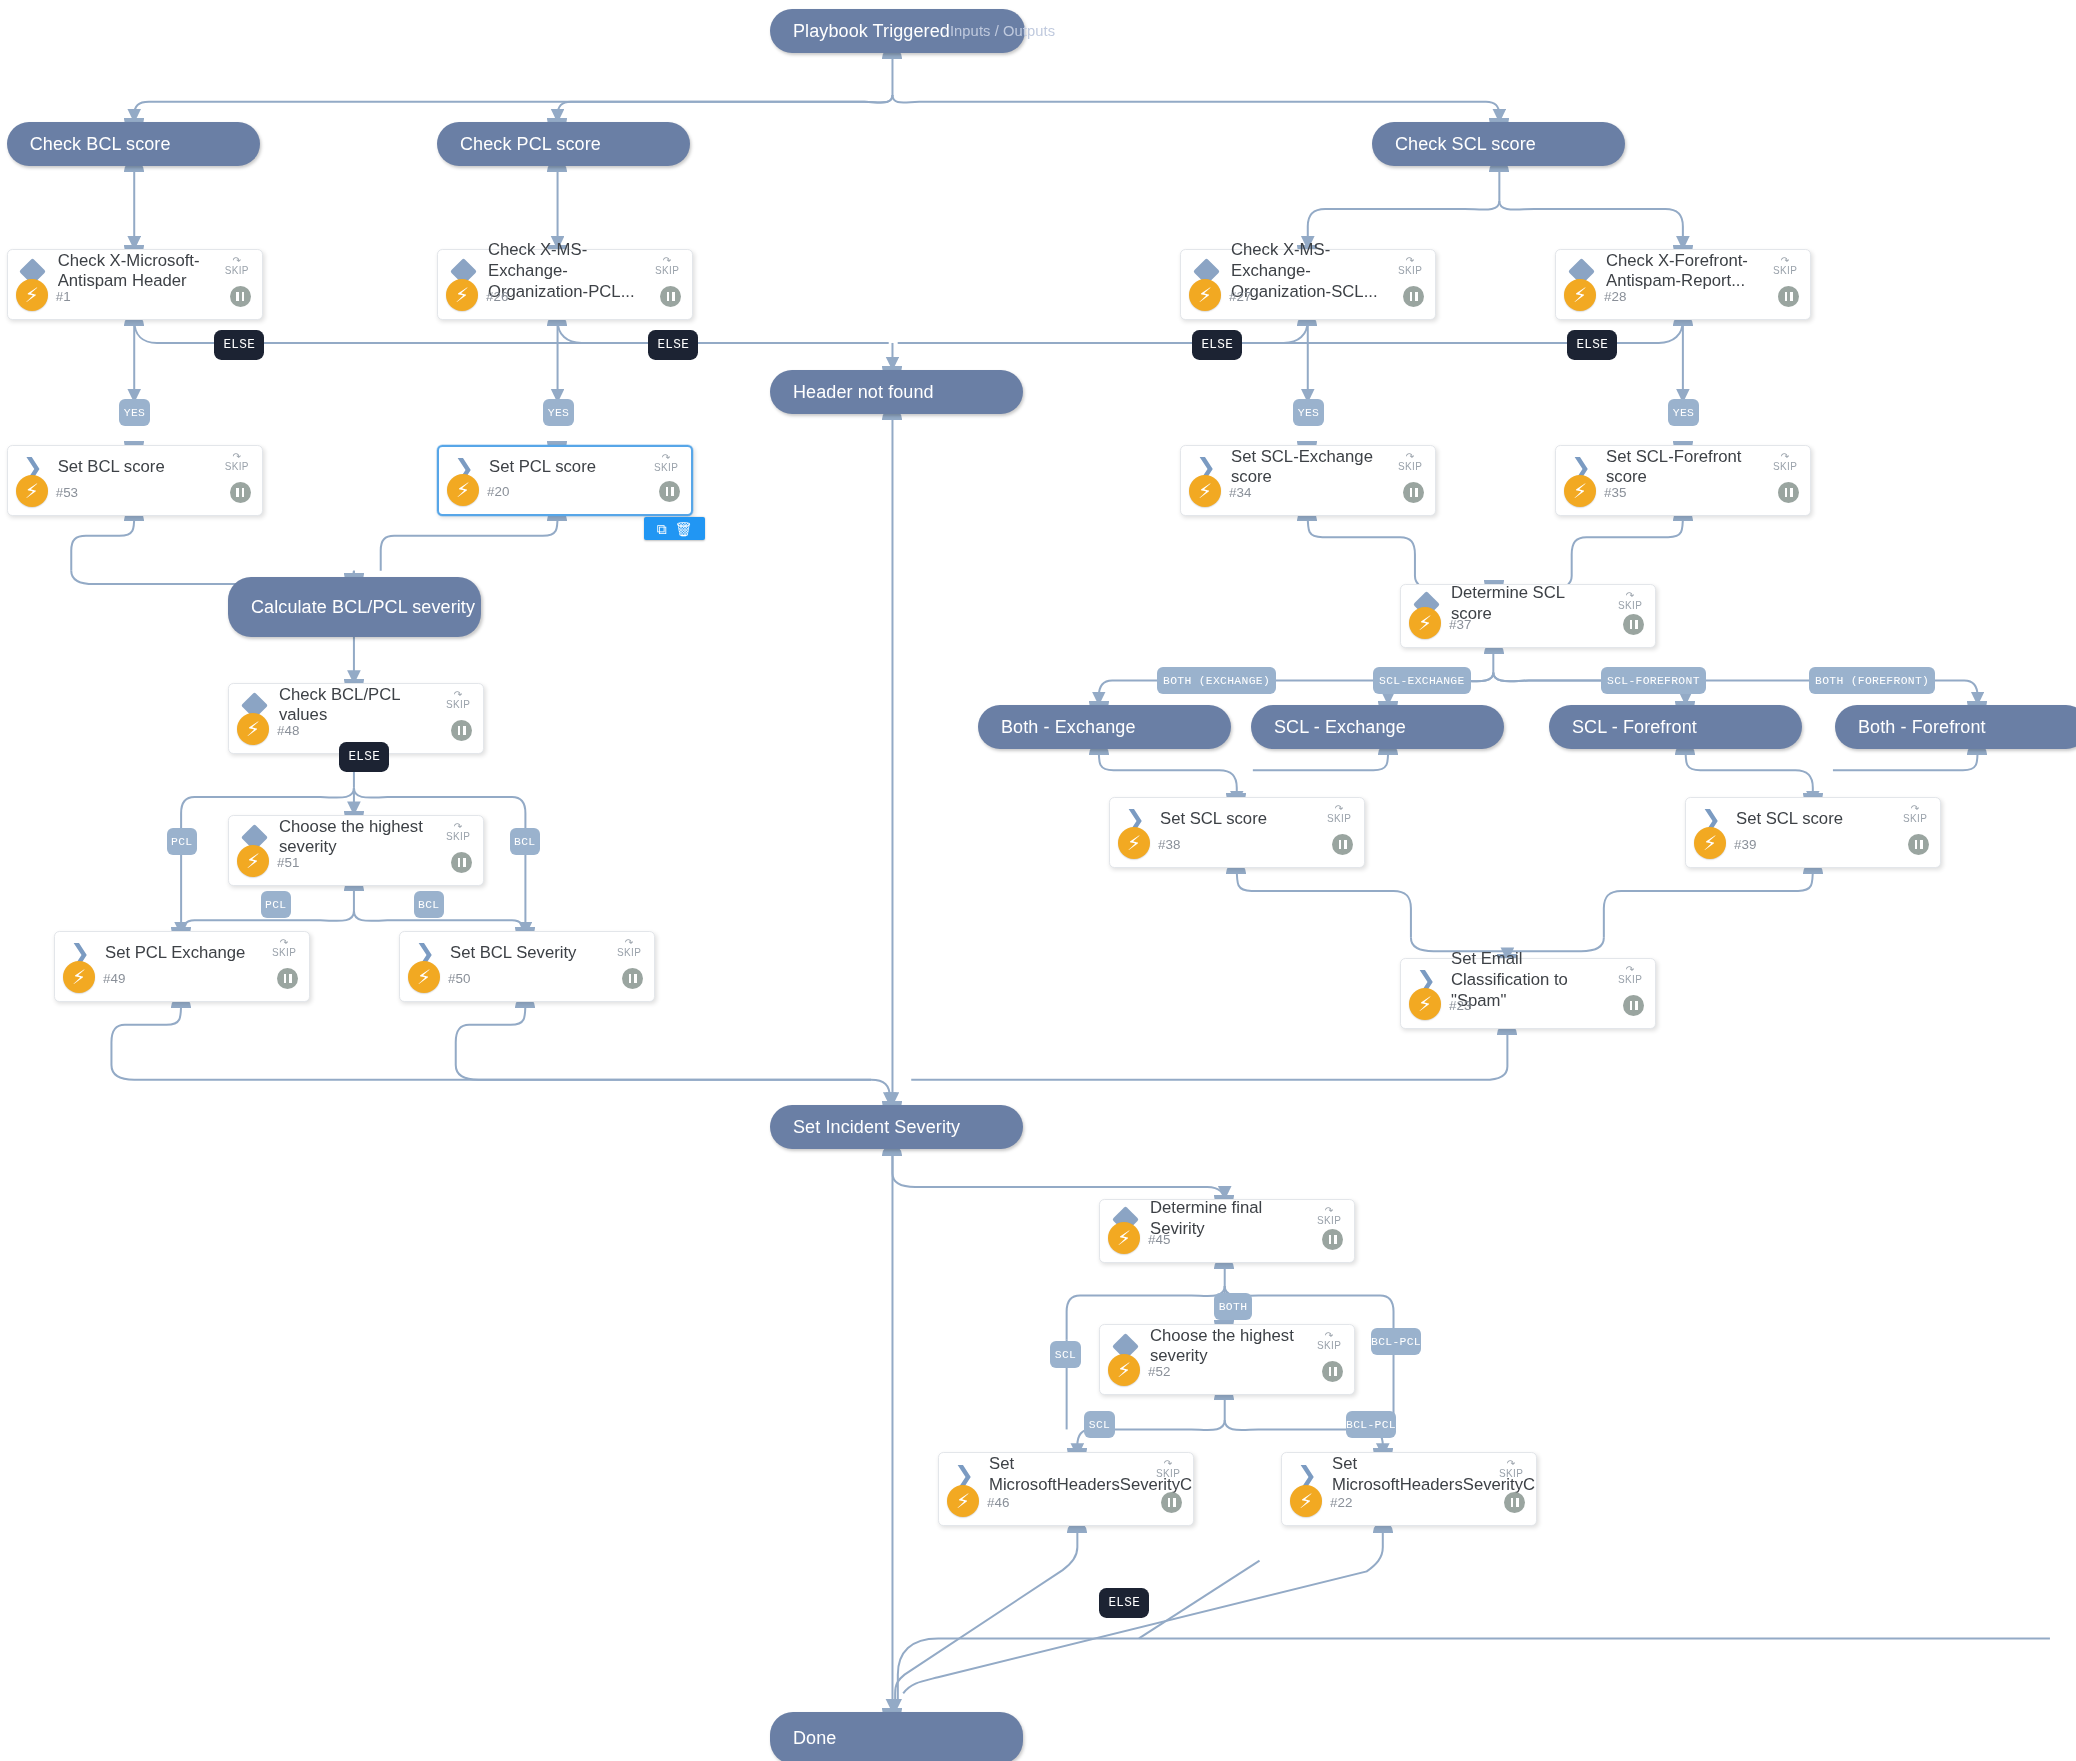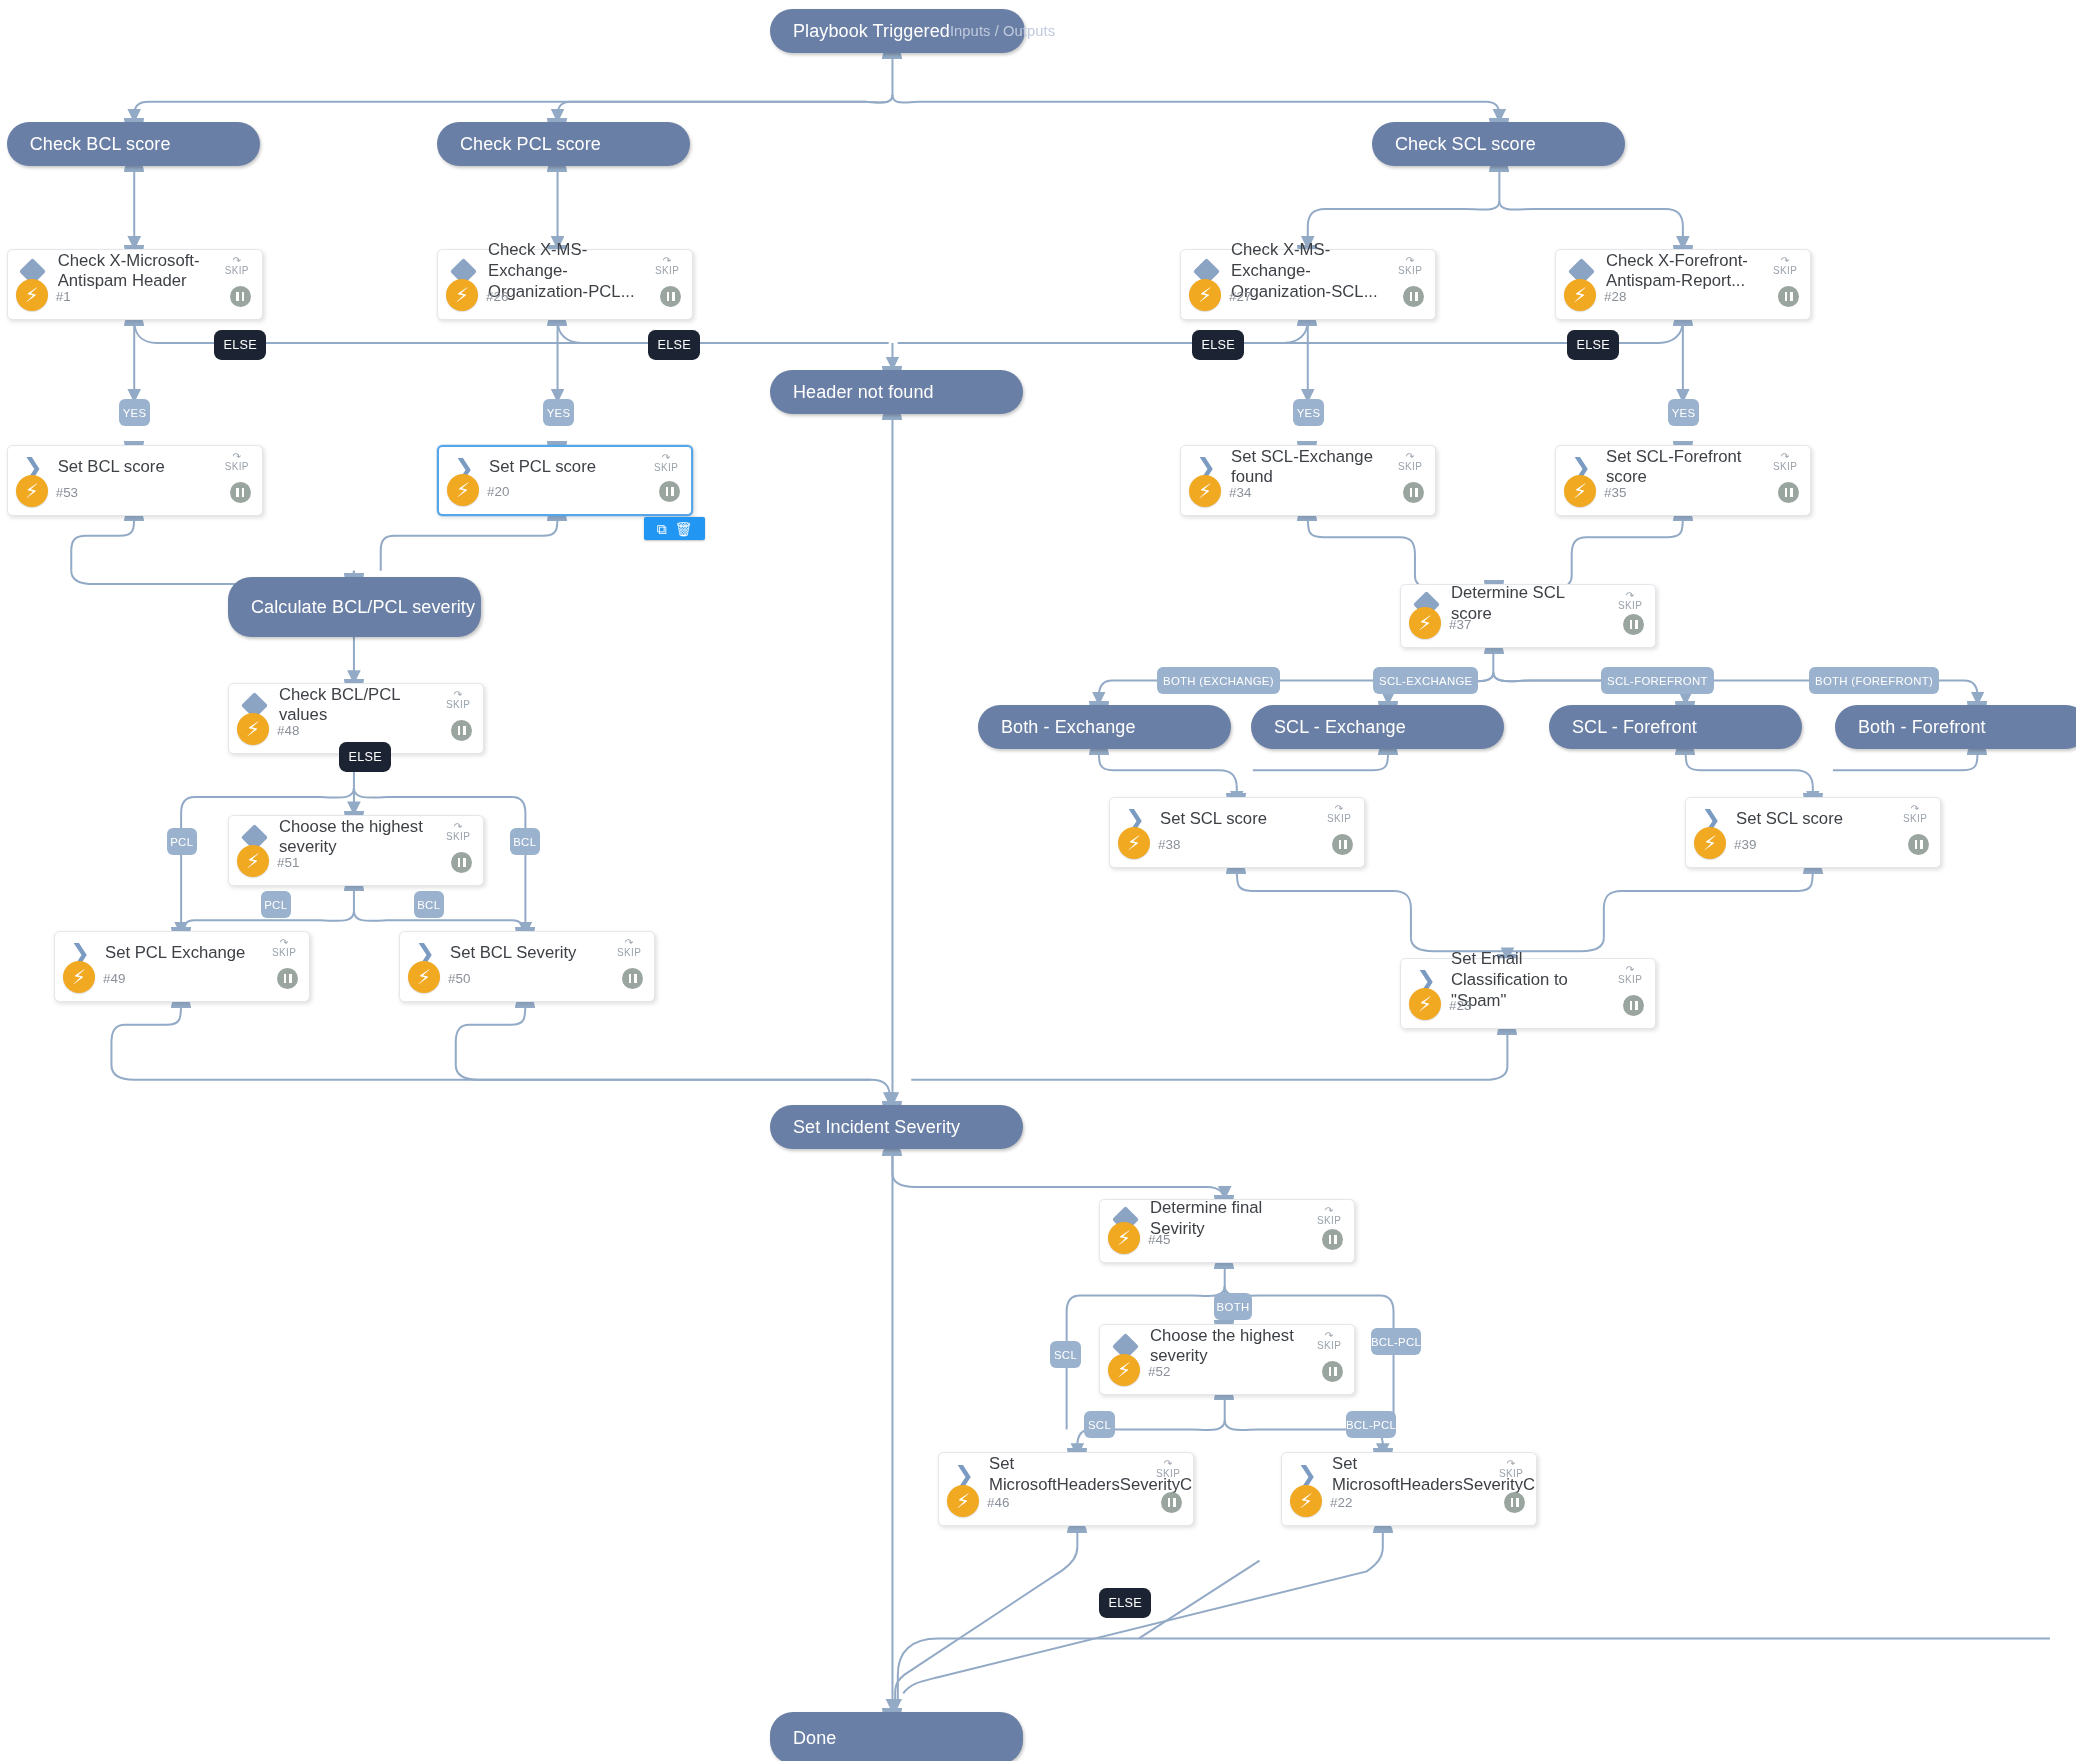--- a/index.html
+++ b/index.html
@@ -70,21 +70,21 @@
     align-items:center;justify-content:center;gap:8px;padding:0 6.7px;height:23px;z-index:6;
     box-shadow:0 0.7px 2px rgba(0,0,0,.25);
   }
   .actionbar span{color:#fff;font-size:14px;line-height:1;}
 
   
   .elabel{
     position:absolute;z-index:4;border-radius:6px;color:#ffffff;
     display:flex;align-items:center;justify-content:center;
     font-size:11.4px;letter-spacing:0.3px;white-space:nowrap;
-    box-sizing:border-box;padding:0 6px;height:27px;
+    box-sizing:border-box;padding:0 6px;height:27px;font-family:Liberation Mono, monospace;
   }
   .elabel.else{background:#1c2333;border-radius:7.4px;font-size:12.7px;height:29.5px;padding:0 9.4px;}
   .elabel.cond{background:#9ab2cd;}
 
   
   .nub{position:absolute;background:#93aac6;z-index:2;}
   .nub.top{width:20px;height:10.7px;border-radius:0 0 10.7px 10.7px;}
   .nub.bot{width:20px;height:10.7px;border-radius:10.7px 10.7px 0 0;}
 </style>
 </head>
@@ -381,21 +381,21 @@
   <div class="actionbar" style="left:644px;top:517px;width:48px;">
     <span>⧉</span>
     <span>🗑</span>
   </div>
 
   <div class="task" style="left:1180px;top:445px;width:256px;height:71px;">
     <div class="t-row1">
       <div class="t-icon">
           <span class="chev">❯</span>
         </div>
-      <div class="t-title">Set SCL-Exchange found</div>
+      <div class="t-title">Set SCL-Exchange score</div>
     </div>
     <div class="t-skip"><span class="arc">↷</span><span>SKIP</span></div>
     <div class="t-bolt">⚡</div>
     <div class="t-id">#34</div>
     <div class="t-pause">
         <i></i>
         <i></i>
       </div>
   </div>
   <div class="nub top" style="left:1297px;top:441px;"></div>

